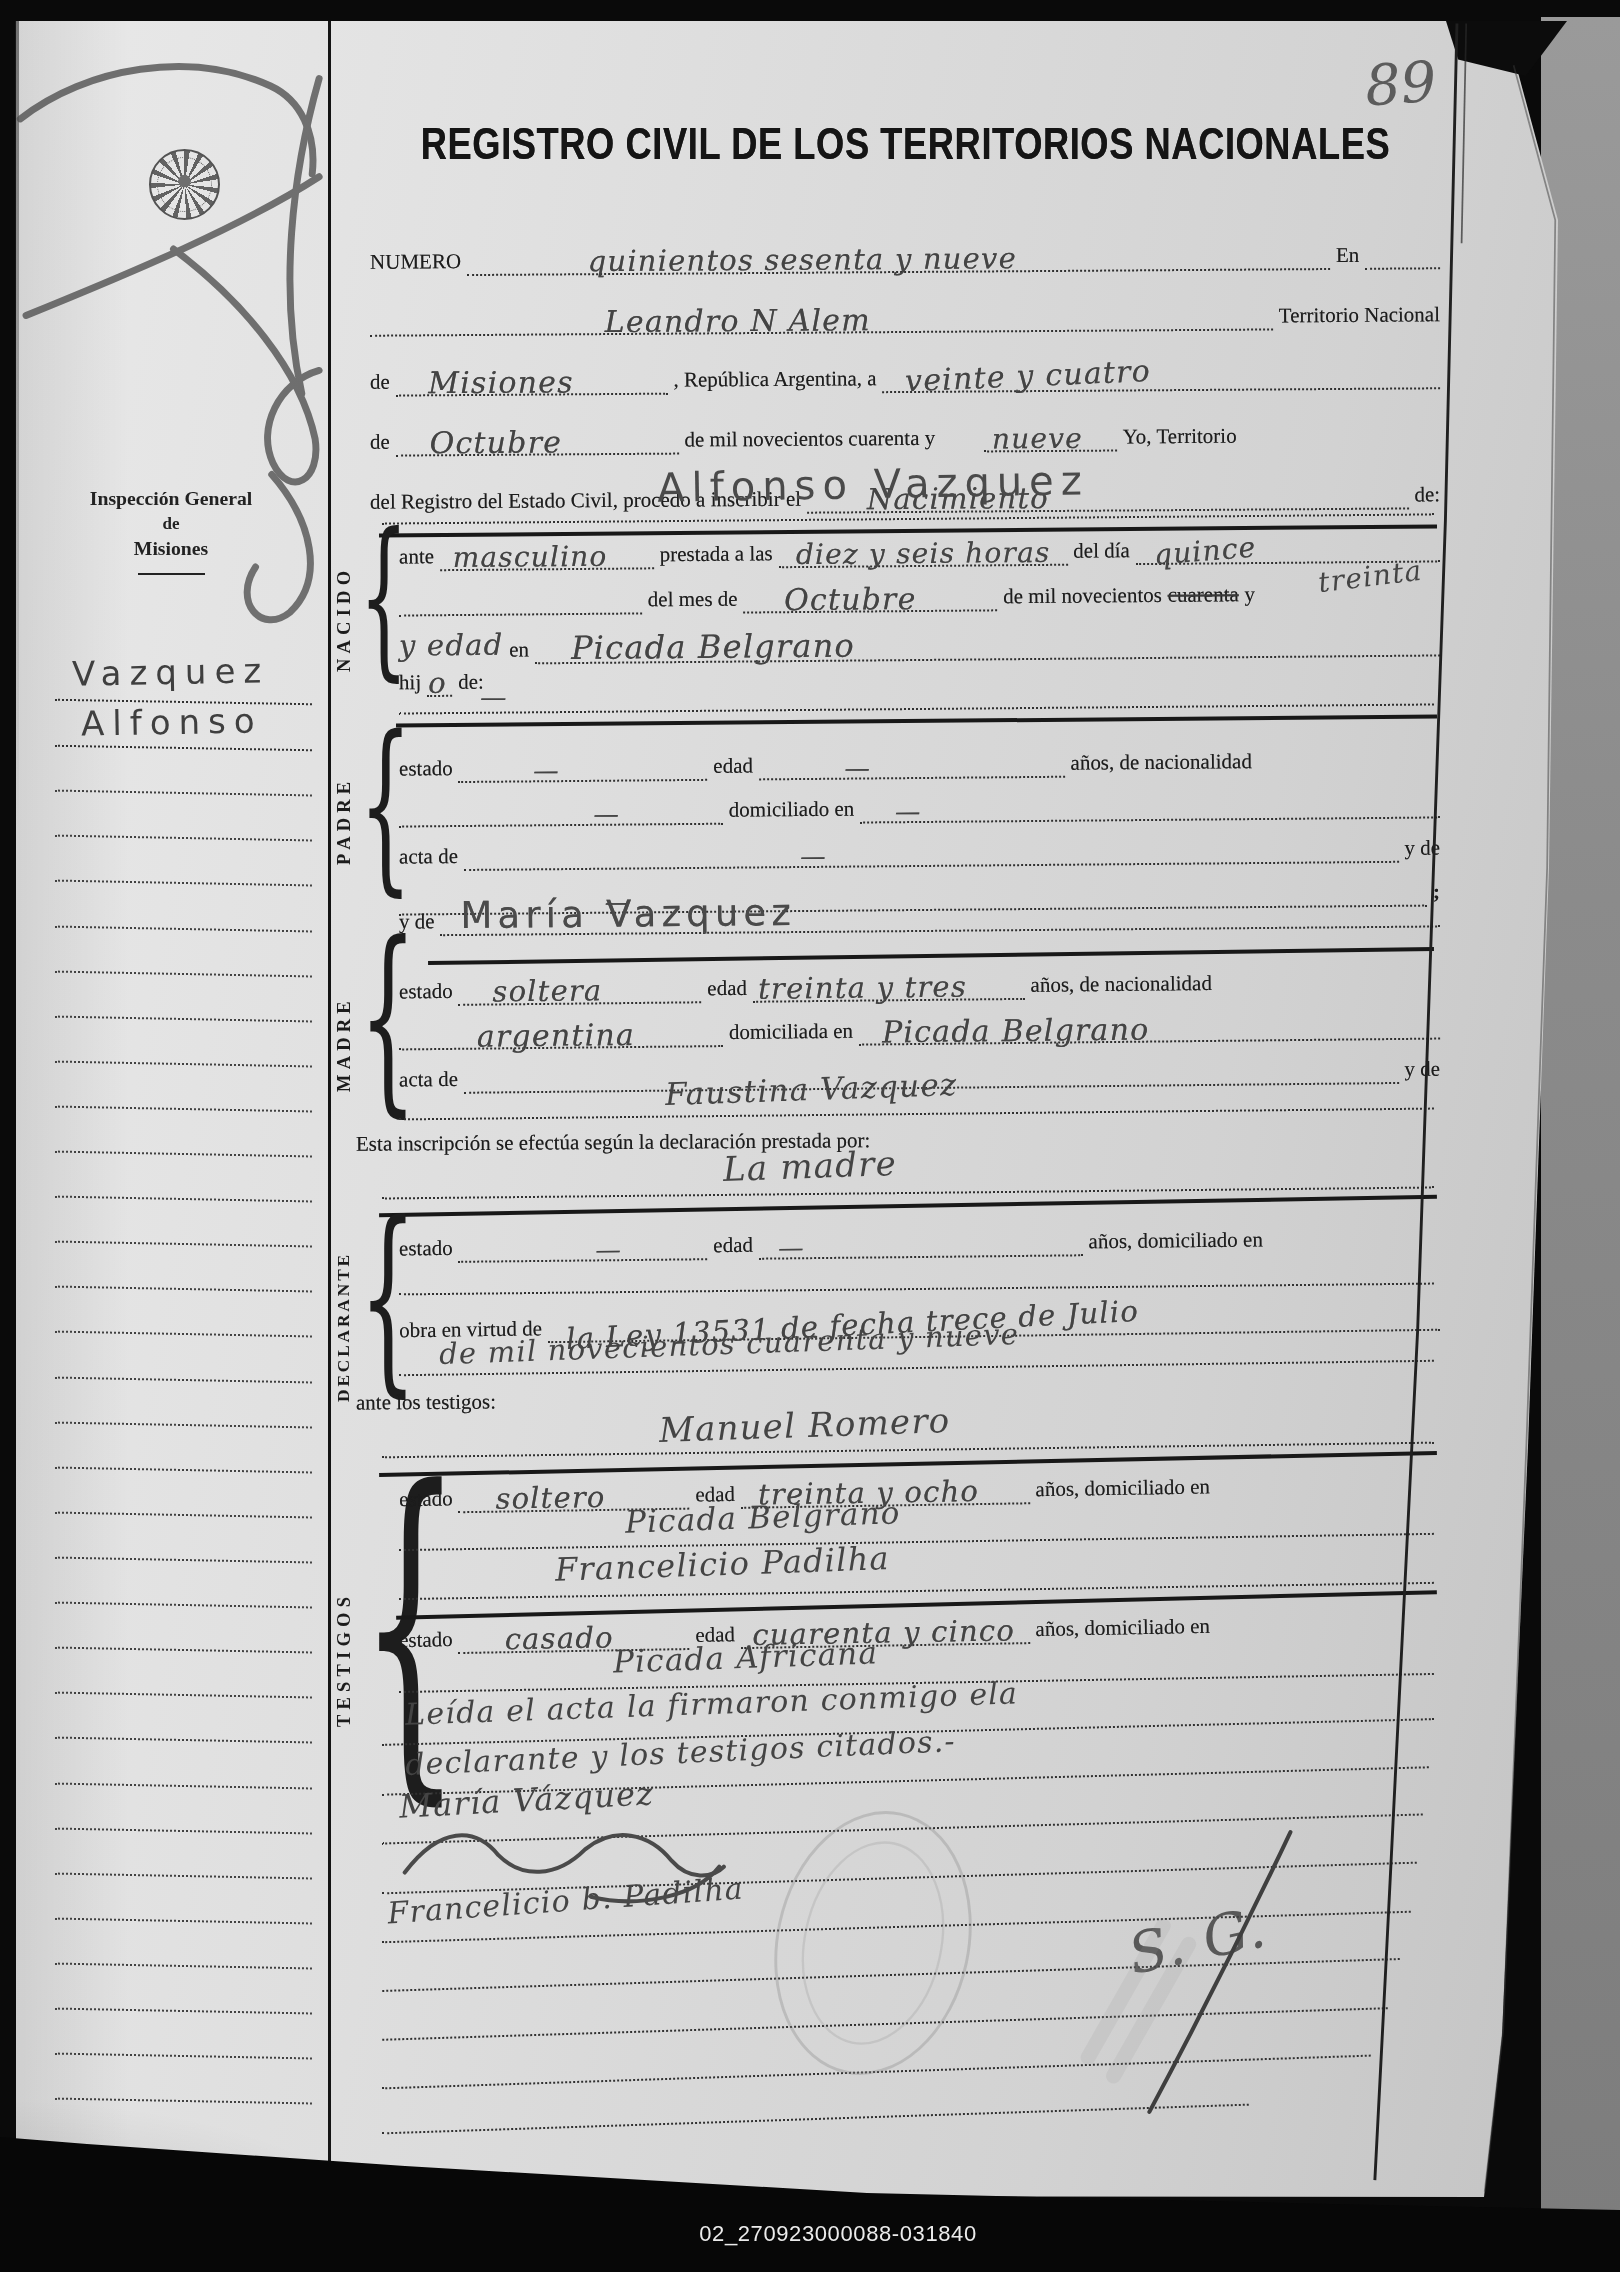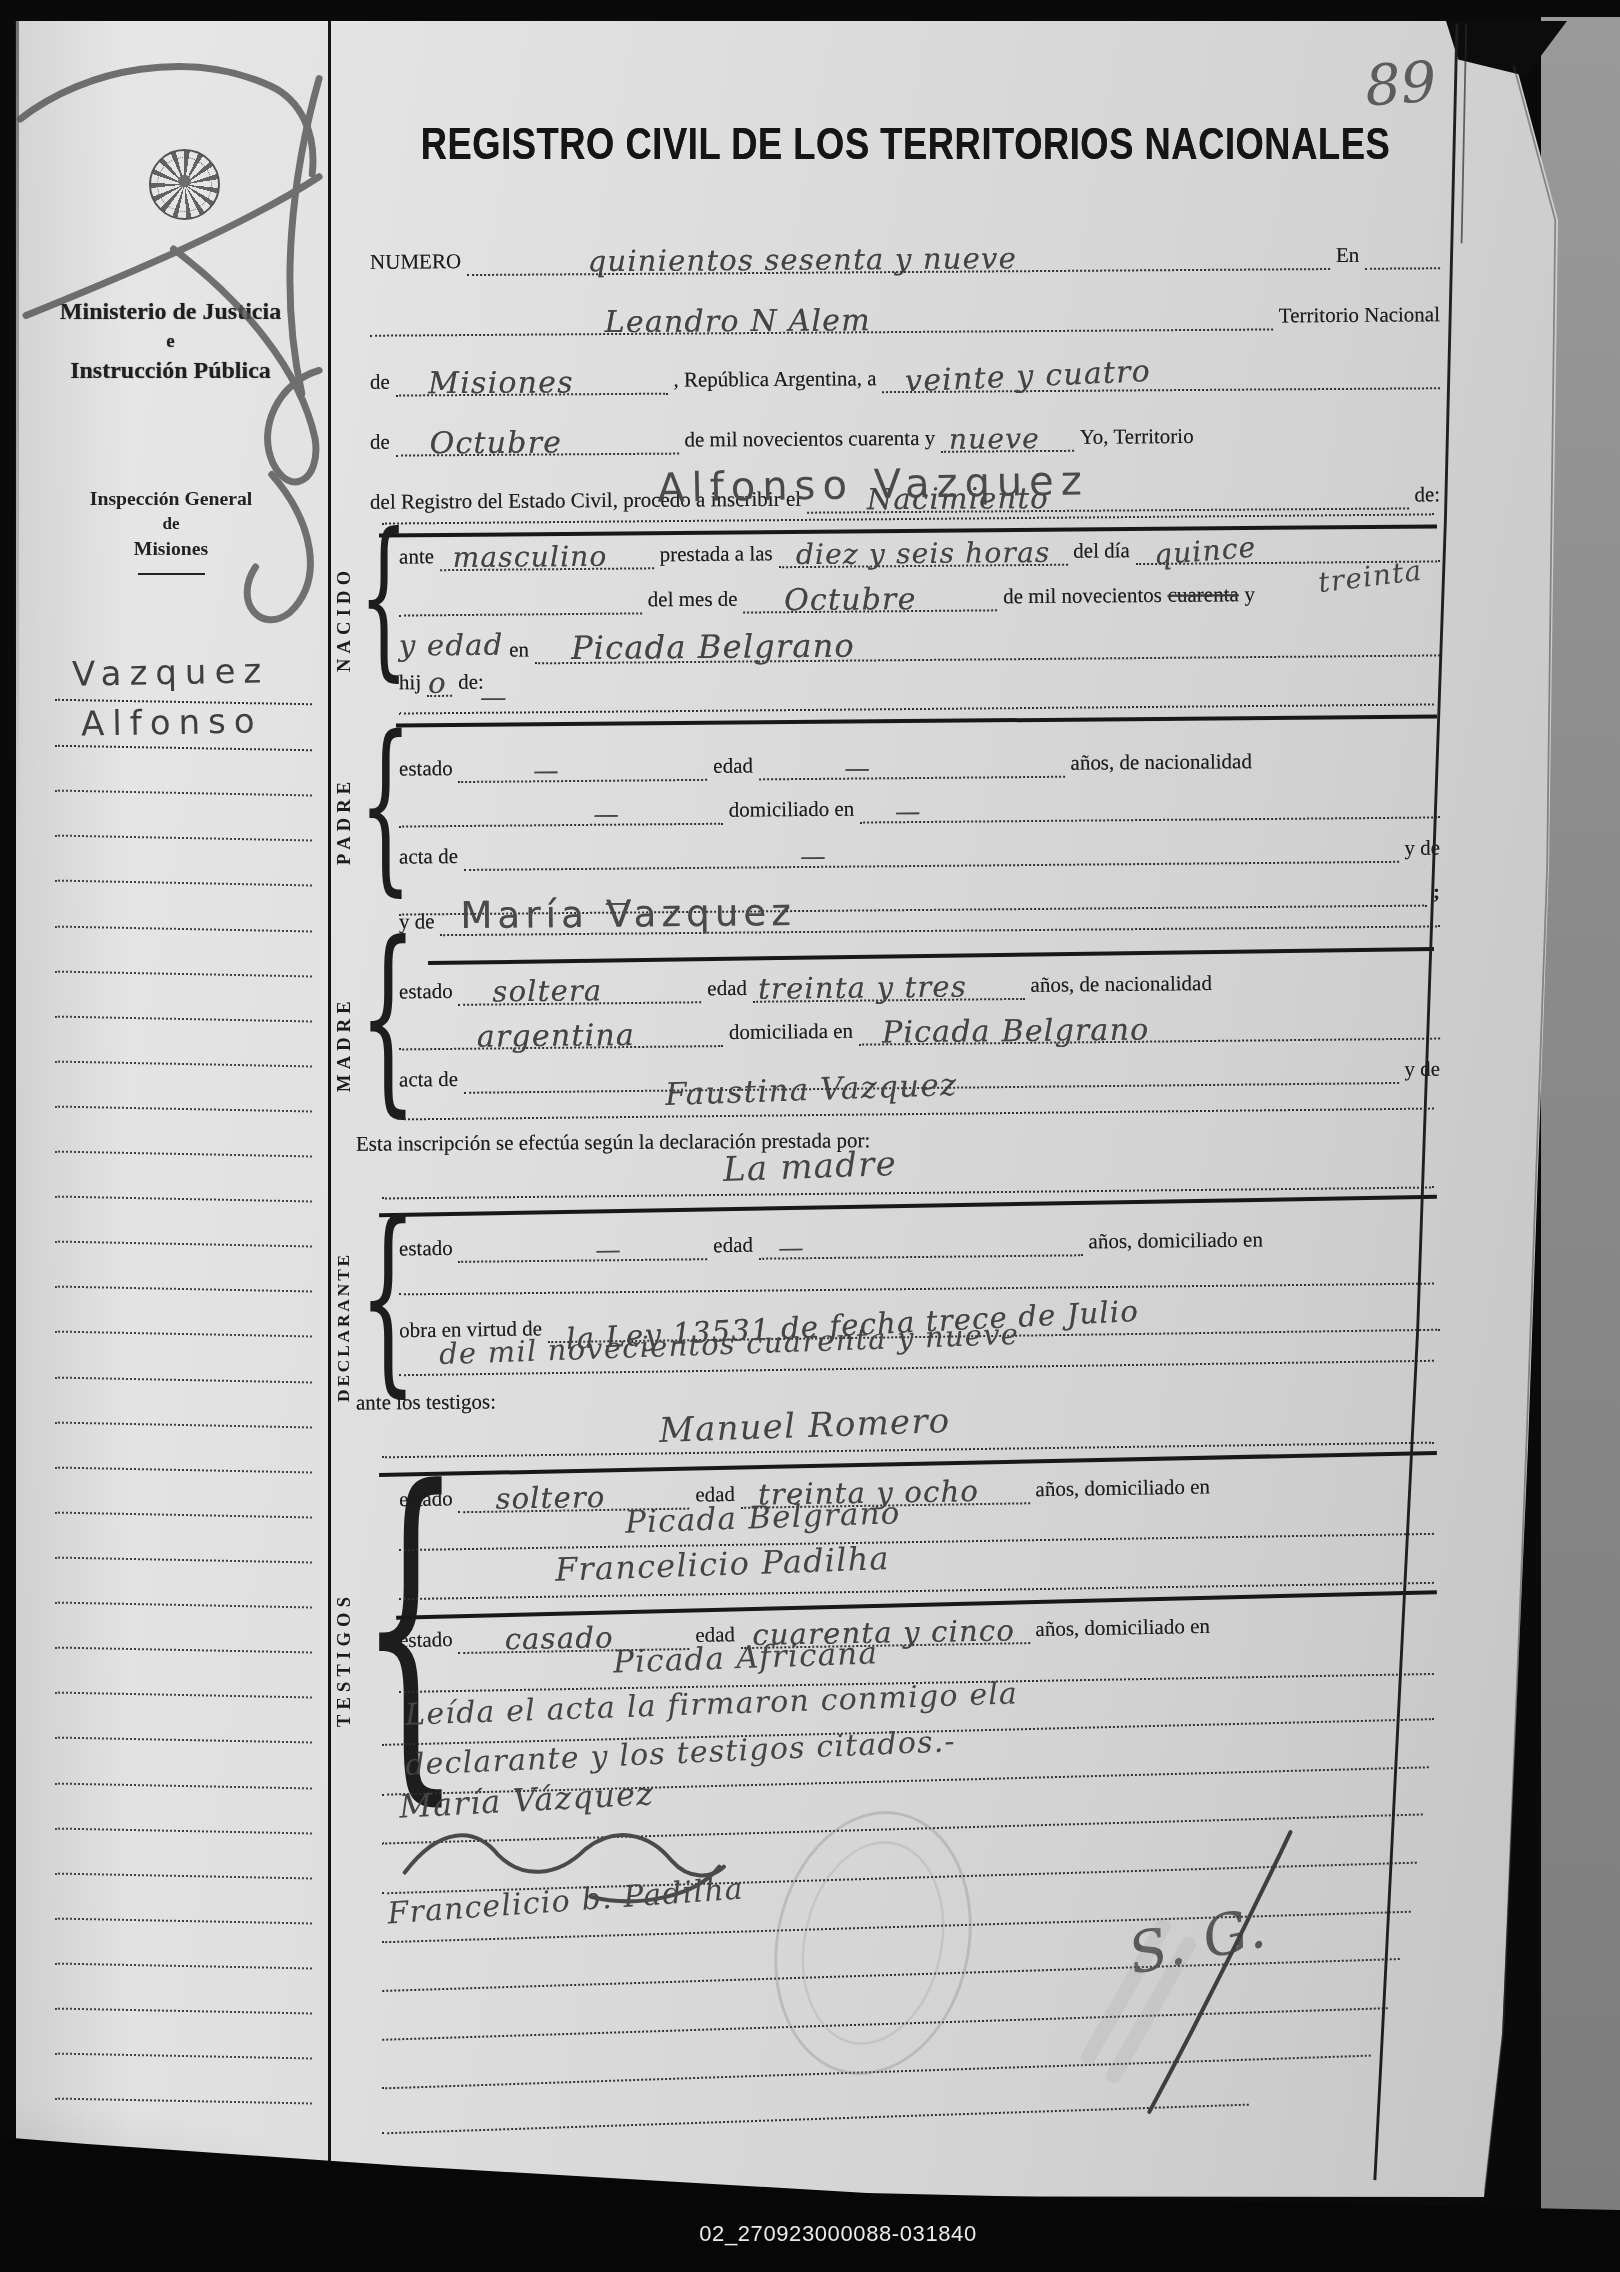--- a/index.html
+++ b/index.html
@@ -73,25 +73,20 @@
 <div id="canvas">
   <div class="backdrop"></div>
   <div class="page">
     <div class="page-shade"></div>
   </div>
   <div class="corner-blot"></div>
   <div class="divider"></div>
   <div class="left-edge"></div>
 
   <div class="seal"></div>
-  <div class="ministry">
-    <div class="l1">Ministerio de Justicia</div>
-    <div class="l2">e</div>
-    <div class="l3">Instrucción Pública</div>
-  </div>
   <div class="inspection">
     <div class="l1">Inspección General</div>
     <div class="l2">de</div>
     <div class="l3">Misiones</div>
     <div class="bar"></div>
   </div>
   <div class="freehw idx" style="left:72px;top:652px;transform:rotate(-1deg);">Vazquez</div>
   <div class="dot" style="left:55px;top:701px;width:257px;transform:rotate(1deg);"></div>
   <div class="freehw idx" style="left:81px;top:702px;transform:rotate(-1deg);">Alfonso</div>
   <div class="dot" style="left:55px;top:747px;width:257px;transform:rotate(1deg);"></div>
@@ -157,21 +152,21 @@
       <span class="hw" style="font-size:30px;left:4%;bottom:-2.3px;transform:rotate(-2deg);">veinte y cuatro</span>
     </span>
   </div>
 
   <div class="row" style="left:370px;top:423px;width:1070px;transform:rotate(-.4deg);">
     <span class="p">de</span>
     <span class="lead fix" style="width:283px;">
       <span class="hw" style="font-size:30px;left:12%;">Octubre</span>
     </span>
     <span class="p">de mil novecientos cuarenta y</span>
-    <span class="lead fix" style="width:133px;">
+    <span class="lead fix" style="width:133px;margin-left:43px;">
       <span class="hw" style="font-size:28px;">nueve</span>
     </span>
     <span class="p">Yo, Territorio</span>
   </div>
 
   <div class="row" style="left:370px;top:483px;width:1070px;transform:rotate(-.4deg);">
     <span class="p">del Registro del Estado Civil, procedo a inscribir el</span>
     <span class="lead">
       <span class="hw" style="font-size:29px;left:10%;">Nacimiento</span>
     </span>

